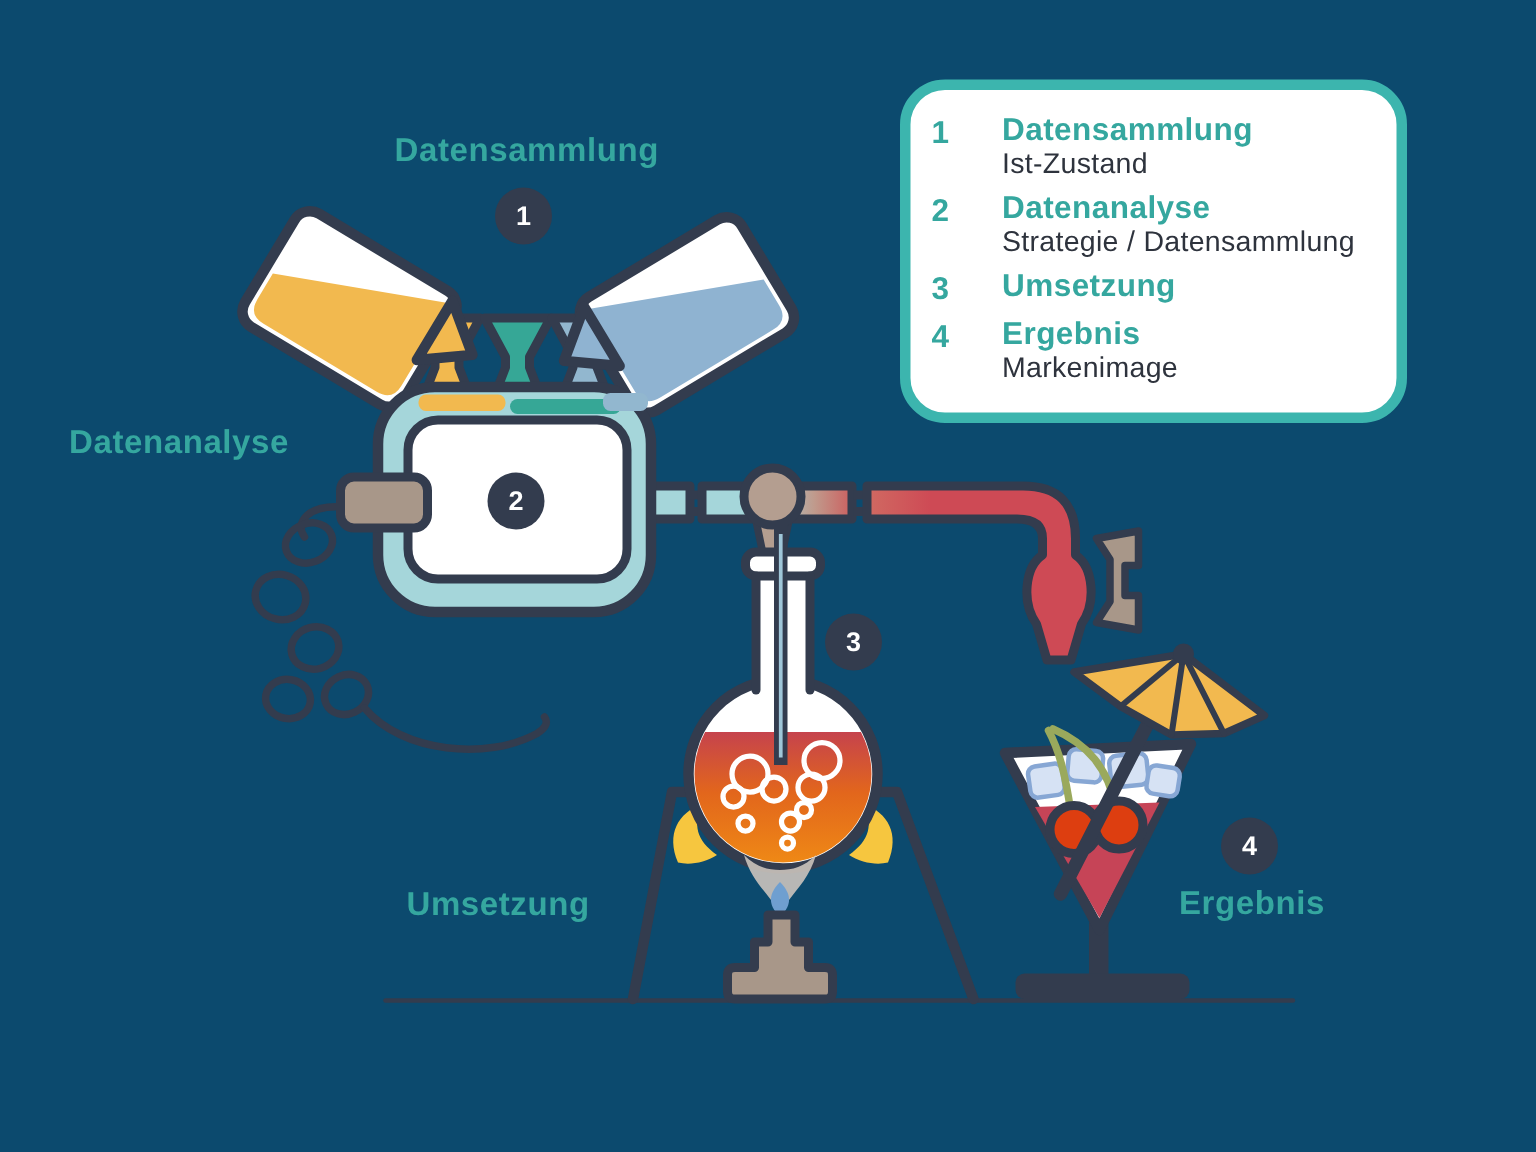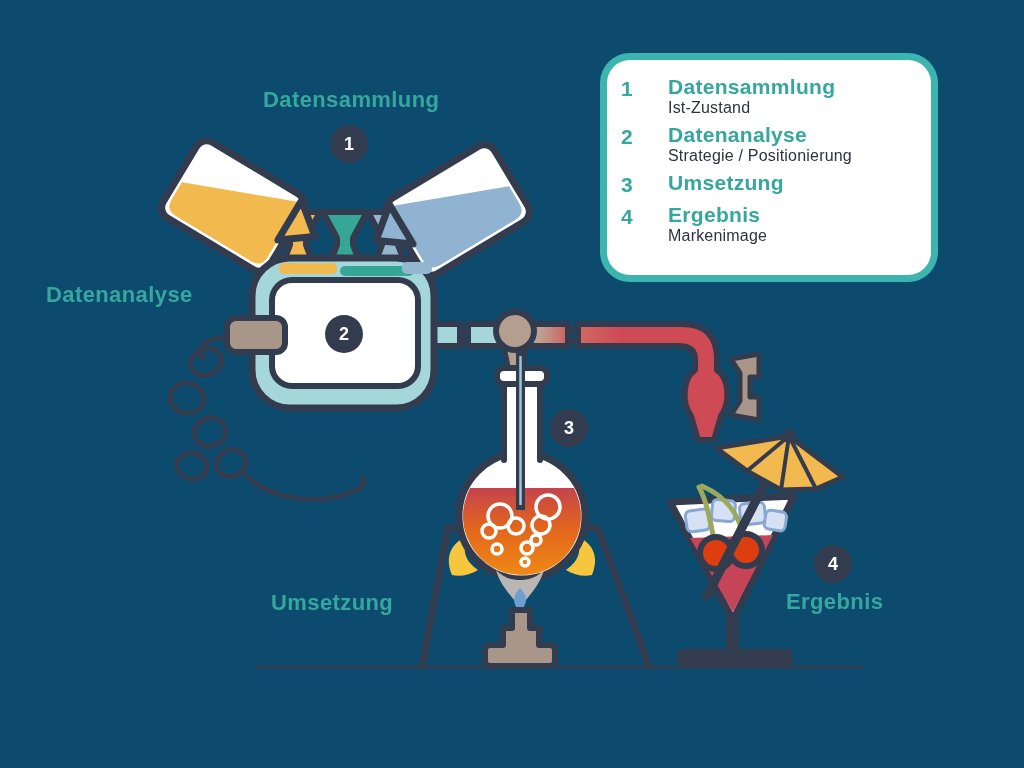--- a/index.html
+++ b/index.html
@@ -27,21 +27,21 @@
               letter-spacing:.4px;white-space:nowrap;}
   .badge{position:absolute;width:38px;height:38px;border-radius:50%;background:var(--dark);
          color:#fff;font-size:18px;font-weight:700;display:flex;align-items:center;
          justify-content:center;}
   .legend{position:absolute;left:600px;top:53px;width:338px;height:229px;box-sizing:border-box;
           border:7px solid var(--teal-border);border-radius:30px;background:#fff;
           padding:16px 8px 0 14px;}
   .legend-row{display:flex;margin-bottom:7px;}
   .legend-num{width:47px;flex:none;color:var(--teal-text);font-size:21px;font-weight:700;padding-top:1px;}
   .legend-title{color:var(--teal-text);font-size:21px;font-weight:700;letter-spacing:.3px;line-height:1.05;}
-  .legend-sub{color:#2e333d;font-size:16px;margin-top:1px;letter-spacing:.2px;}
+  .legend-sub{color:#2e333d;font-size:19px;margin-top:1px;letter-spacing:.2px;}
 </style>
 </head>
 <body>
 
 <div class="stage">
 
 <svg width="1024" height="768" viewBox="0 0 1024 768">
   <defs>
     <linearGradient id="gradPipe2" x1="468" y1="0" x2="568" y2="0" gradientUnits="userSpaceOnUse">
       <stop offset="0" stop-color="#a5d6da"></stop>
@@ -205,21 +205,21 @@
     <div class="legend-num">1</div>
     <div>
       <div class="legend-title">Datensammlung</div>
       <div class="legend-sub">Ist-Zustand</div>
     </div>
   </div>
   <div class="legend-row">
     <div class="legend-num">2</div>
     <div>
       <div class="legend-title">Datenanalyse</div>
-      <div class="legend-sub">Strategie / Positionierung</div>
+      <div class="legend-sub">Strategie / Datensammlung</div>
     </div>
   </div>
   <div class="legend-row">
     <div class="legend-num">3</div>
     <div>
       <div class="legend-title">Umsetzung</div>
     </div>
   </div>
   <div class="legend-row">
     <div class="legend-num">4</div>

